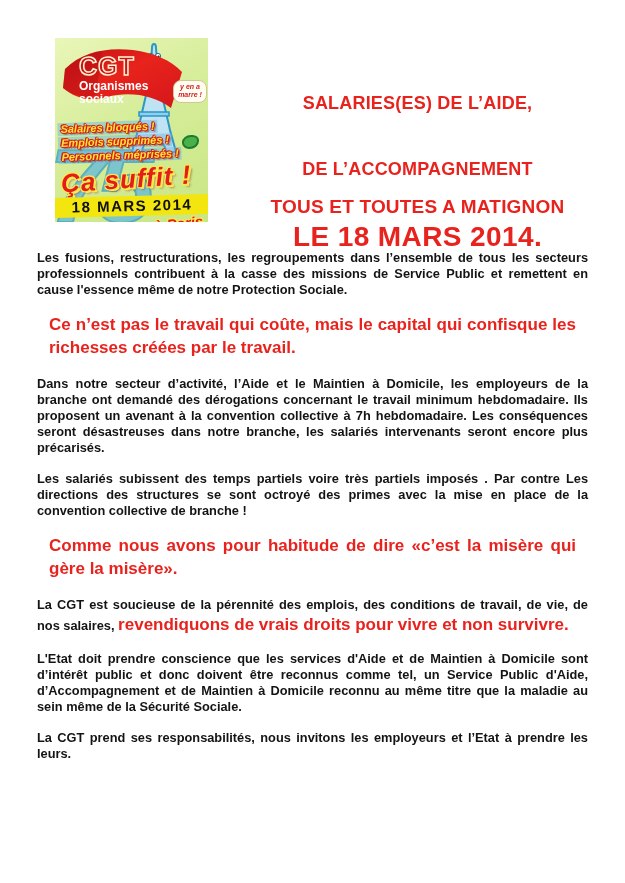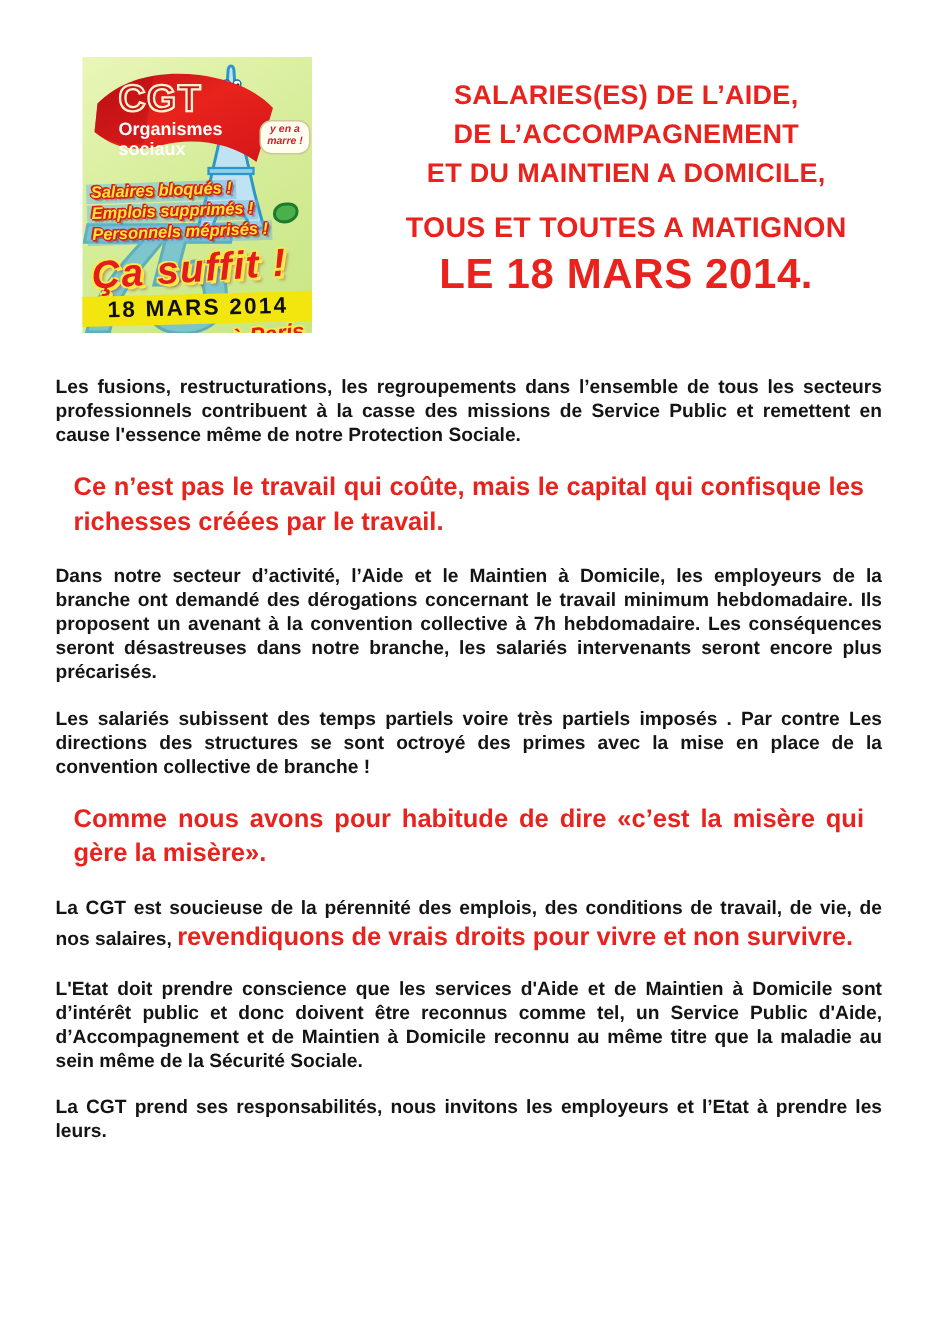--- a/index.html
+++ b/index.html
@@ -43,21 +43,21 @@
   .date-bar{position:absolute;left:-3px;top:158px;width:160px;z-index:4;background:#f3e50e;
         padding:1px 0 2px;text-align:center;font-size:15px;font-weight:800;color:#101010;
         letter-spacing:1.5px;white-space:nowrap;transform:rotate(-1.5deg);}
   .a-paris{position:absolute;right:5px;top:177px;z-index:5;
         font-size:15px;font-weight:800;font-style:italic;color:#e31c1c;transform:rotate(-6deg);
         text-shadow:1.5px 1.5px 0 #ffe94a,-1px -1px 0 #ffe94a,1px -1px 0 #ffe94a,-1px 1px 0 #ffe94a;}
 
   
   .headline{position:absolute;left:218px;right:8px;top:50px;text-align:center;color:var(--red);
         font-weight:800;}
-  .hl-a{font-size:18px;line-height:26px;letter-spacing:.2px;}
+  .hl-a{font-size:18px;line-height:26px;letter-spacing:.2px;margin-top:40px;}
   .hl-b{font-size:19px;line-height:24px;margin-top:13px;letter-spacing:.2px;}
   .hl-c{font-size:28px;line-height:24px;margin-top:6px;letter-spacing:.4px;}
 
   
   .content{position:absolute;left:37px;right:37px;top:250px;}
   .para{font-size:12.8px;line-height:16px;font-weight:bold;color:var(--ink);
         text-align:justify;margin:0 0 15px;}
   .red-heading{font-size:17px;line-height:23px;font-weight:800;color:var(--red);
         text-align:justify;margin:2px 12px 17px;}
   .red-inline{font-size:17px;line-height:23px;font-weight:800;color:var(--red);}
@@ -109,21 +109,20 @@
       </div>
 
       <div class="ca-suffit">Ça suffit !</div>
       <div class="date-bar">18 MARS 2014</div>
       <div class="a-paris">à Paris</div>
     </div>
 
     <div class="headline">
       <div class="hl-a">SALARIES(ES) DE L’AIDE,</div>
       <div class="hl-a">DE L’ACCOMPAGNEMENT</div>
-      <div class="hl-a">ET DU MAINTIEN A DOMICILE,</div>
       <div class="hl-b">TOUS ET TOUTES A MATIGNON</div>
       <div class="hl-c">LE 18 MARS 2014.</div>
     </div>
   </div>
 
   <div class="content">
     <p class="para">Les fusions, restructurations, les regroupements dans l’ensemble de tous les secteurs professionnels contribuent à la casse des missions de Service Public et remettent en cause l'essence même de notre Protection Sociale.</p>
     <p class="red-heading">Ce n’est pas le travail qui coûte, mais le capital qui confisque les richesses créées par le travail.</p>
     <p class="para">Dans notre secteur d’activité, l’Aide et le Maintien à Domicile, les employeurs de la branche ont demandé des dérogations concernant le travail minimum hebdomadaire. Ils proposent un avenant à la convention collective à 7h hebdomadaire. Les conséquences seront désastreuses dans notre branche, les salariés intervenants seront encore plus précarisés.</p>
     <p class="para">Les salariés subissent des temps partiels voire très partiels imposés . Par contre Les directions des structures se sont octroyé des primes avec la mise en place de la convention collective de branche !</p>

